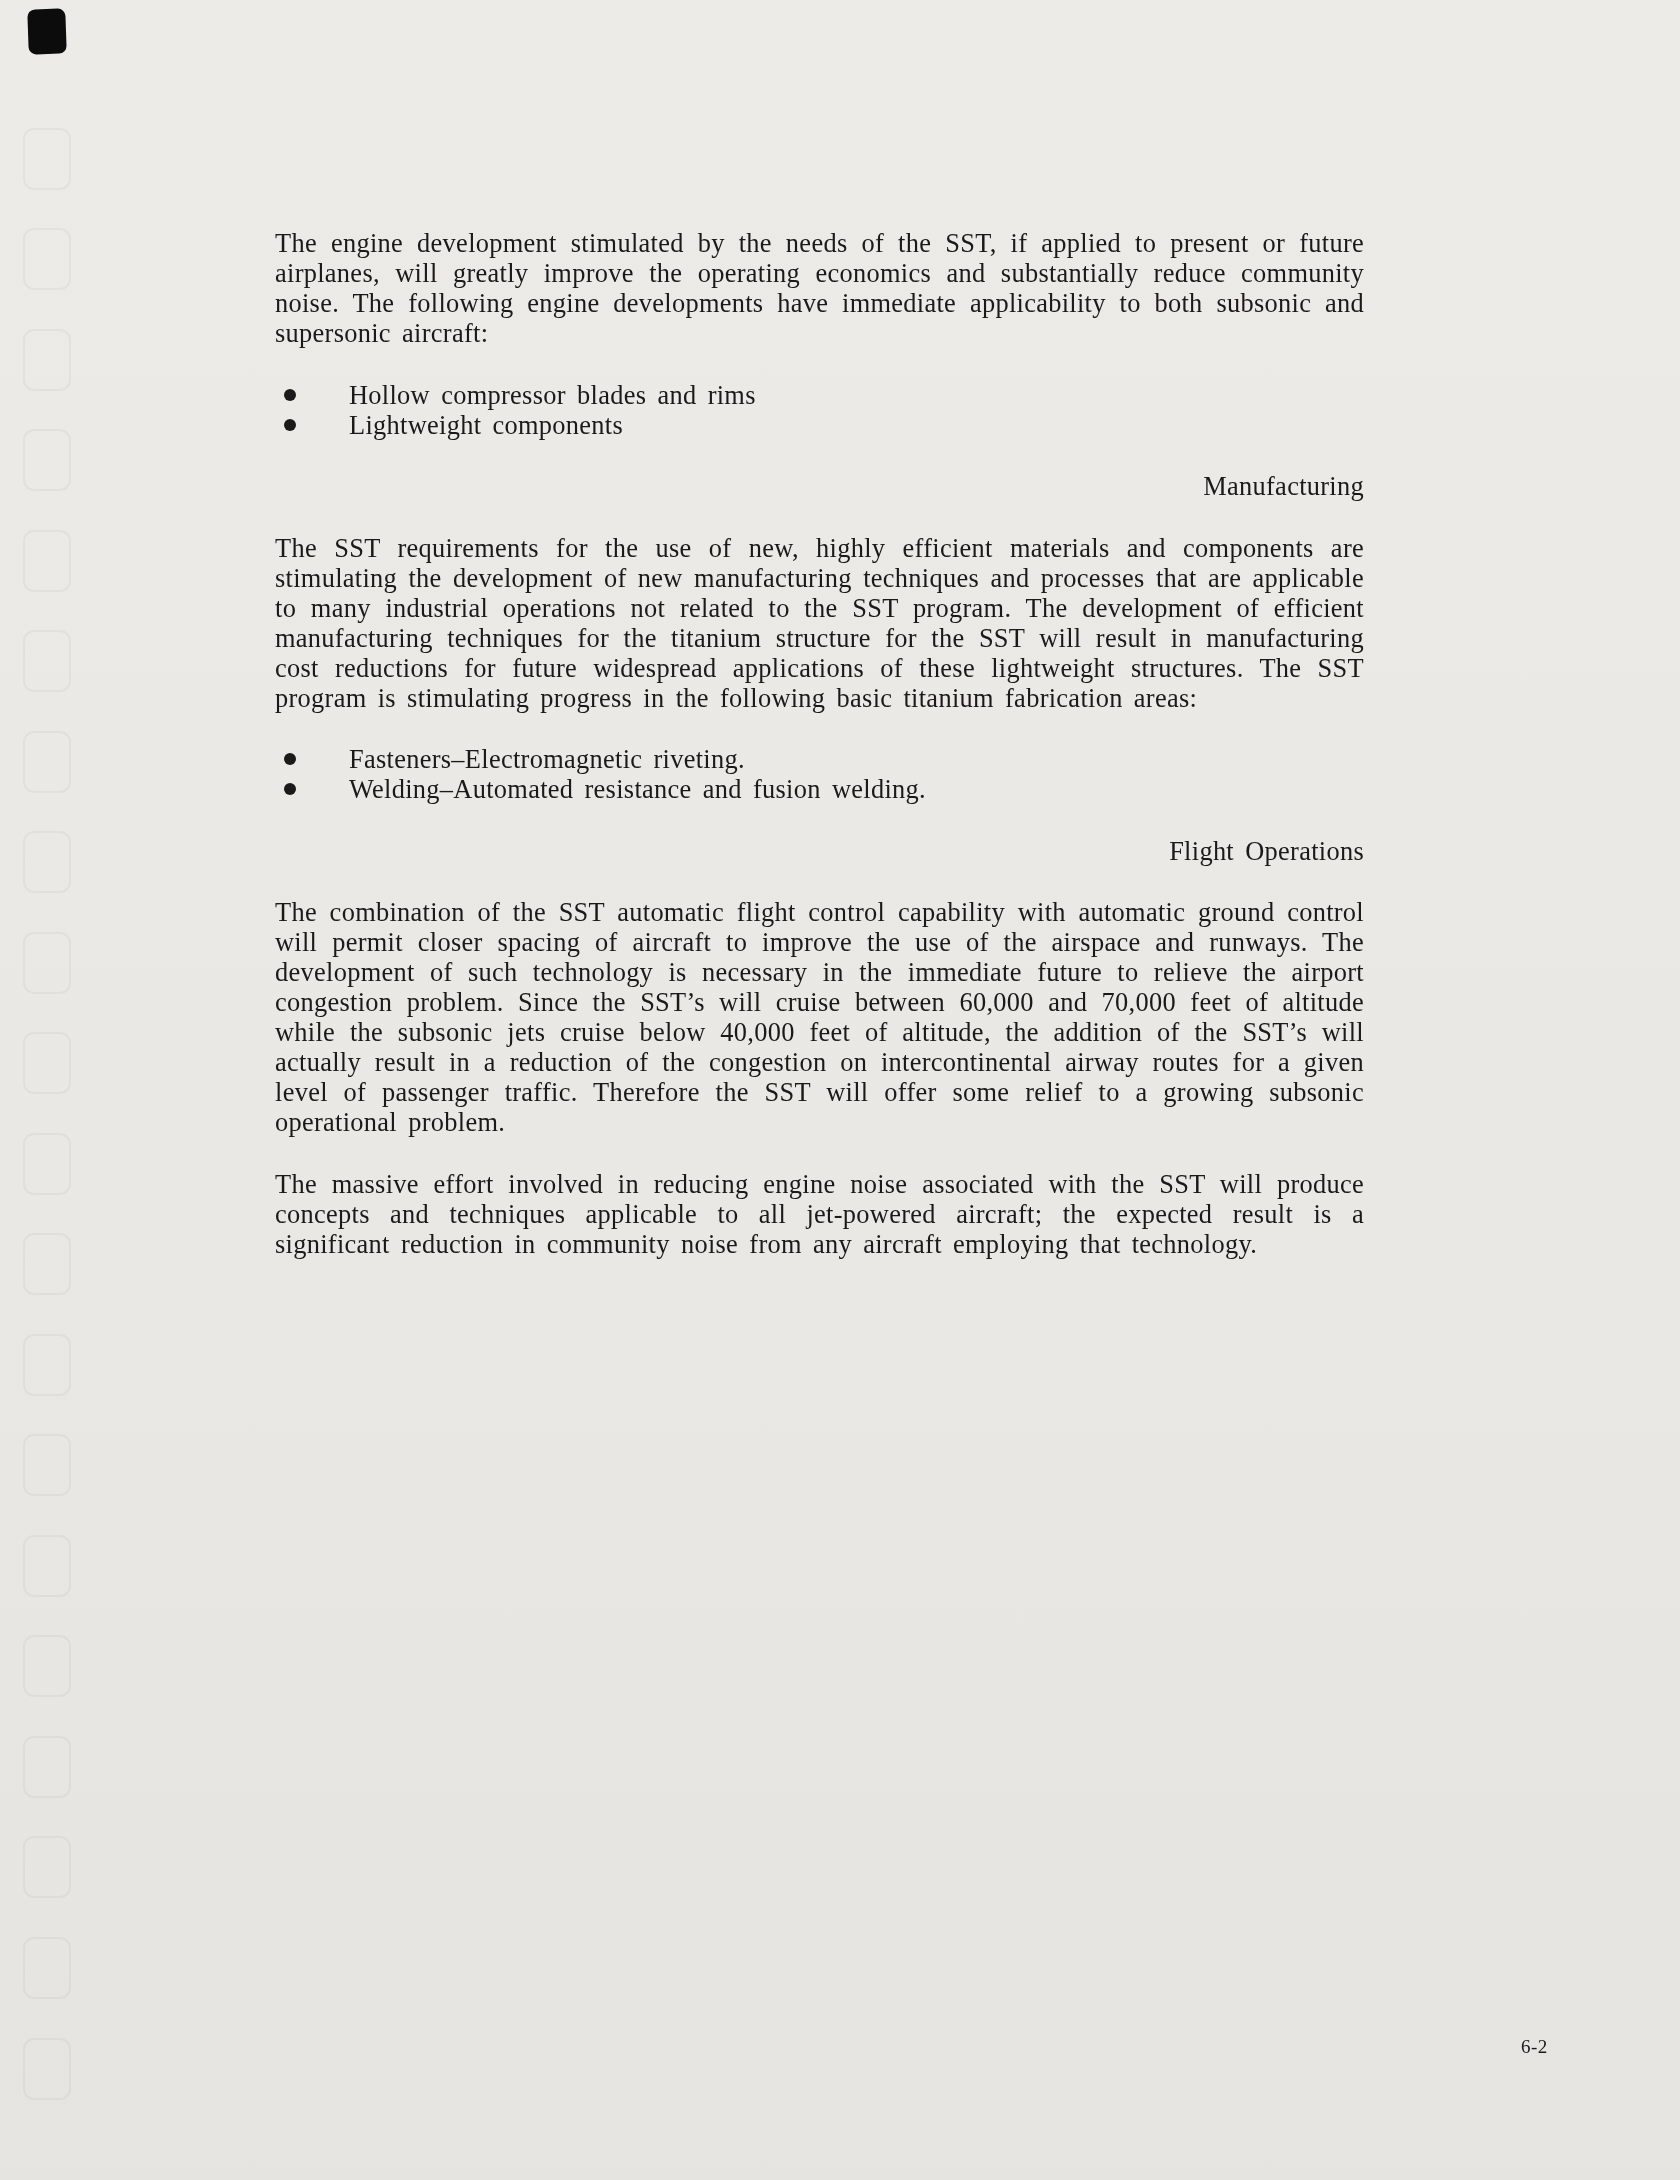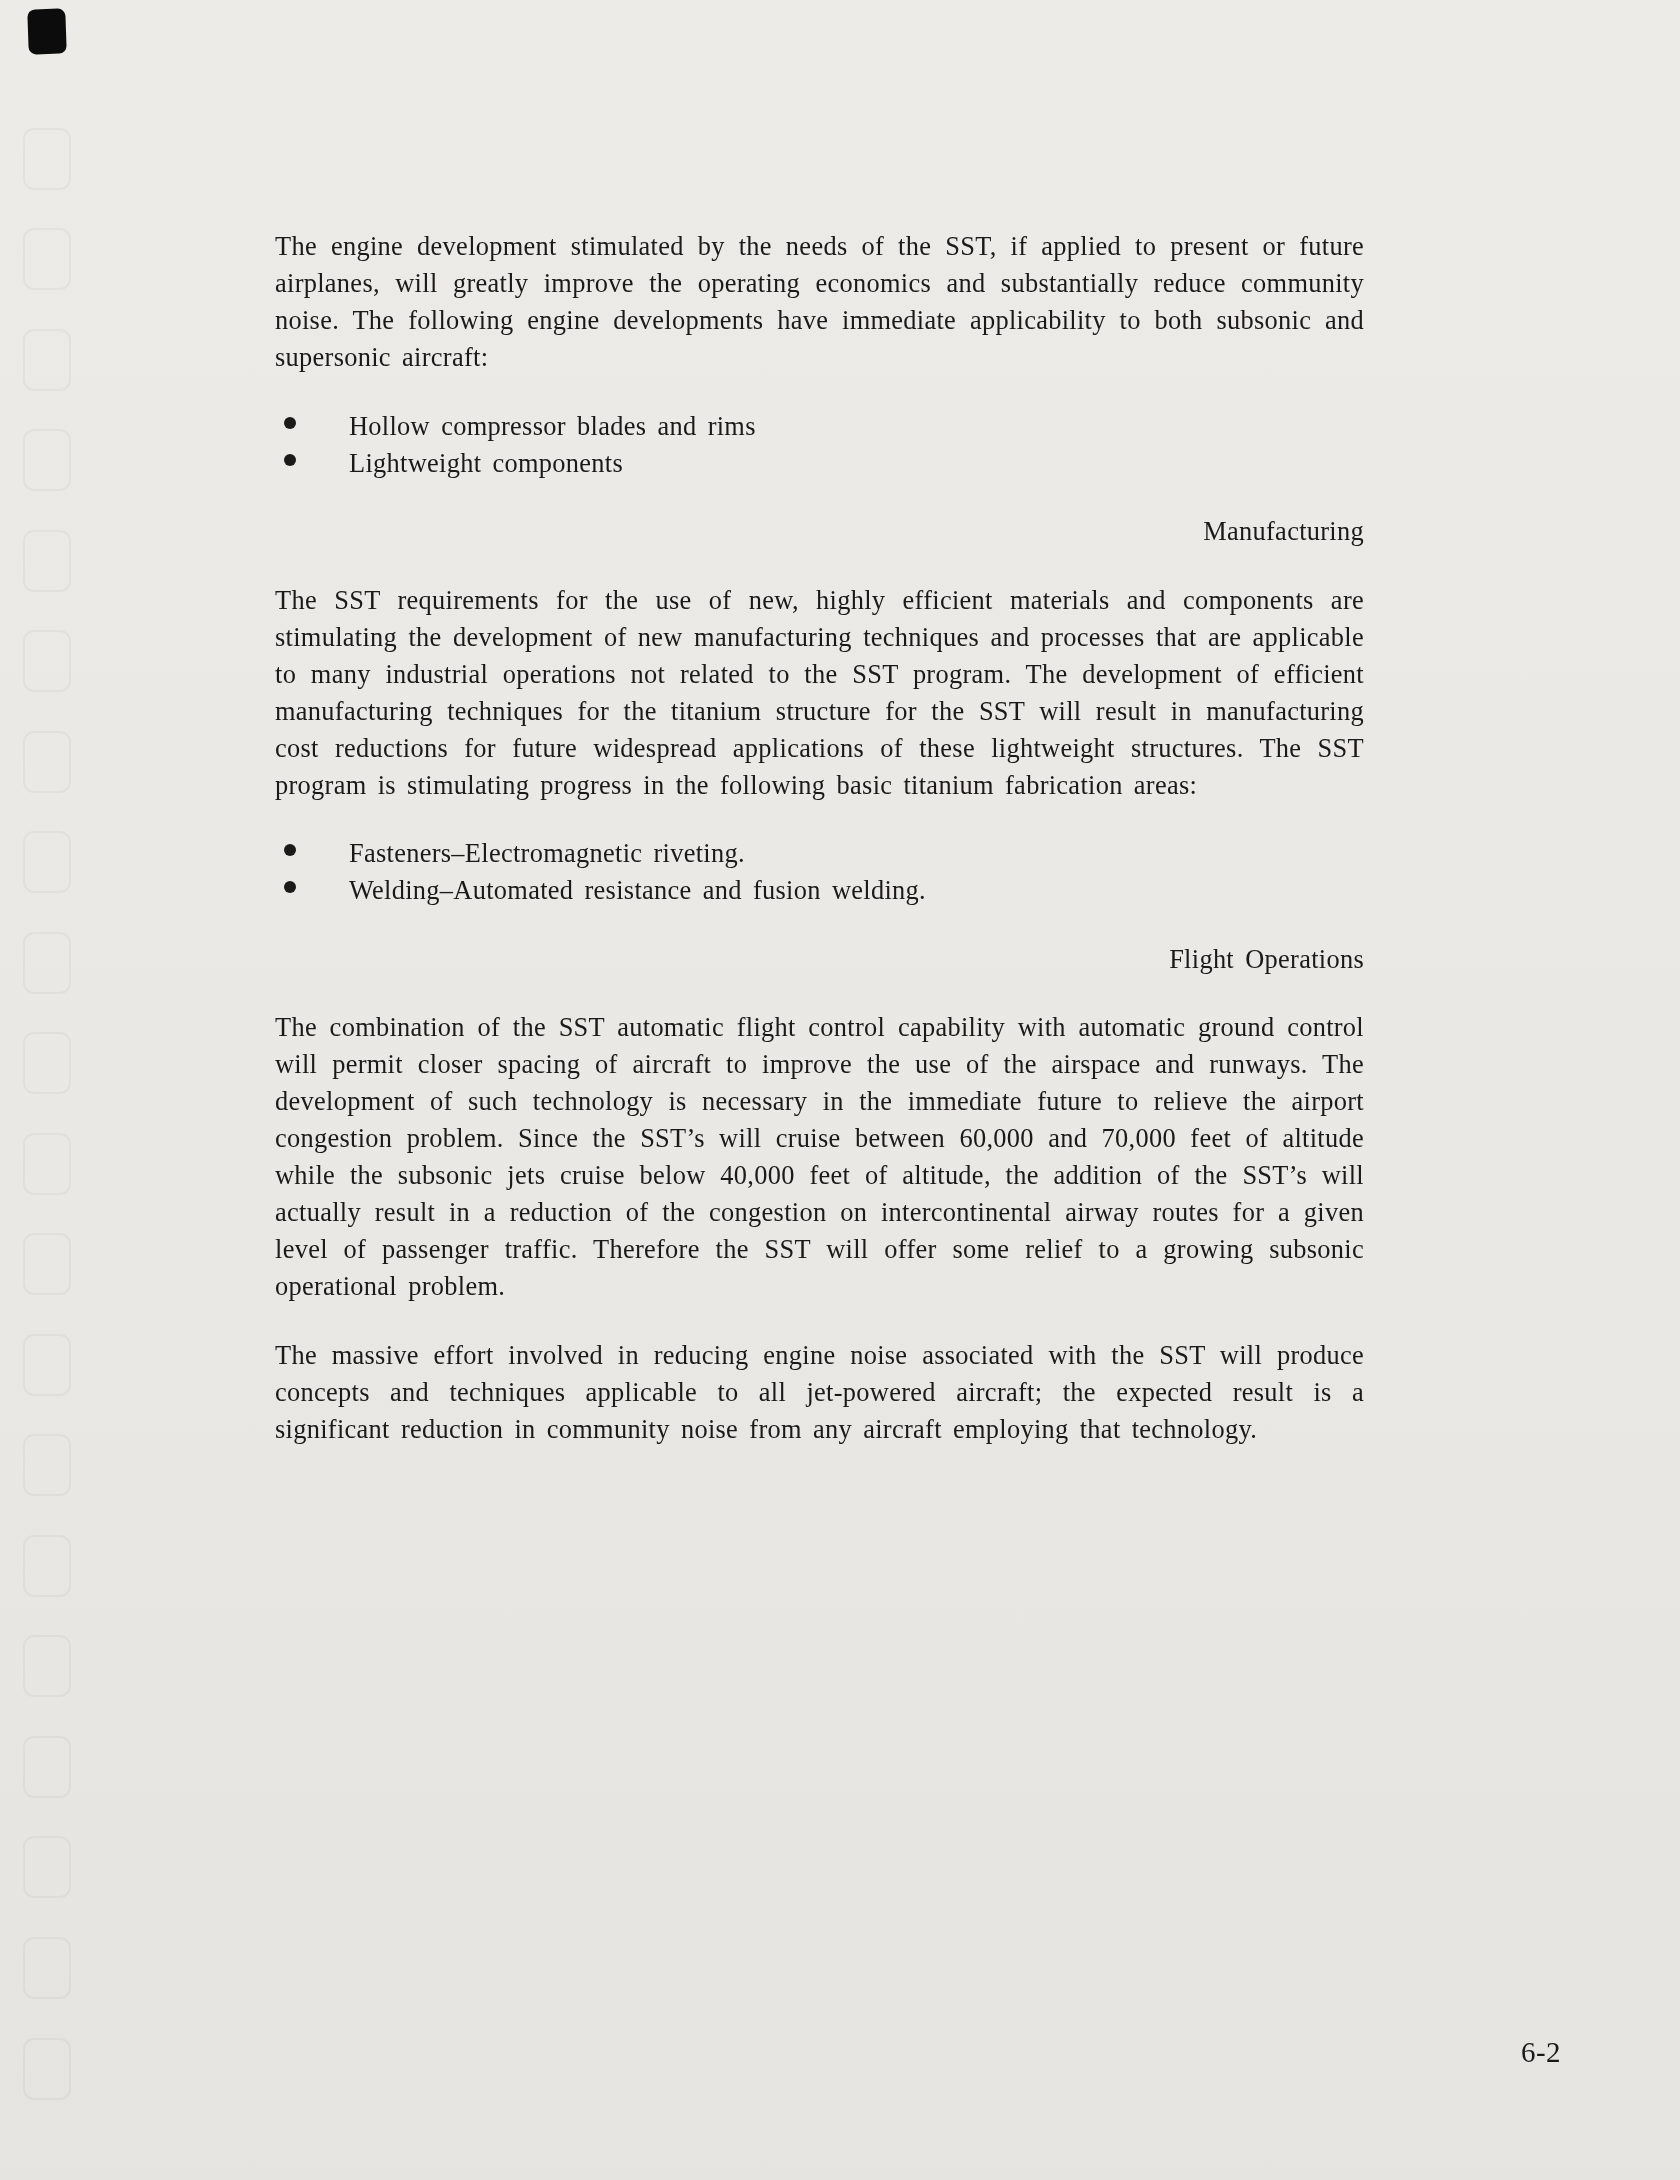--- a/index.html
+++ b/index.html
@@ -40,21 +40,21 @@
     height: 58px;
     border: 2.6px solid rgba(60, 58, 52, 0.05);
     border-radius: 11px;
   }
   .content {
     position: absolute;
     left: 275px;
     top: 228px;
     width: 1089px;
     font-size: 26.4px;
-    line-height: 37px;
+    line-height: 30px;
     text-align: justify;
     word-spacing: 4.3px;
     letter-spacing: 0.3px;
   }
   .para {
     margin: 0 0 31.5px 0;
   }
   .para.last {
     margin-bottom: 8px;
   }
@@ -78,21 +78,21 @@
     top: 9.4px;
     width: 12px;
     height: 12px;
     border-radius: 50%;
     background: #1c1a18;
   }
   .page-number {
     position: absolute;
     left: 1521px;
     top: 2036px;
-    font-size: 29px;
+    font-size: 19px;
     letter-spacing: 0.4px;
   }
 </style>
 </head>
 <body>
 
 <div class="page">
 
   <div class="binding-mark"></div>
   <div class="ring-marks">

